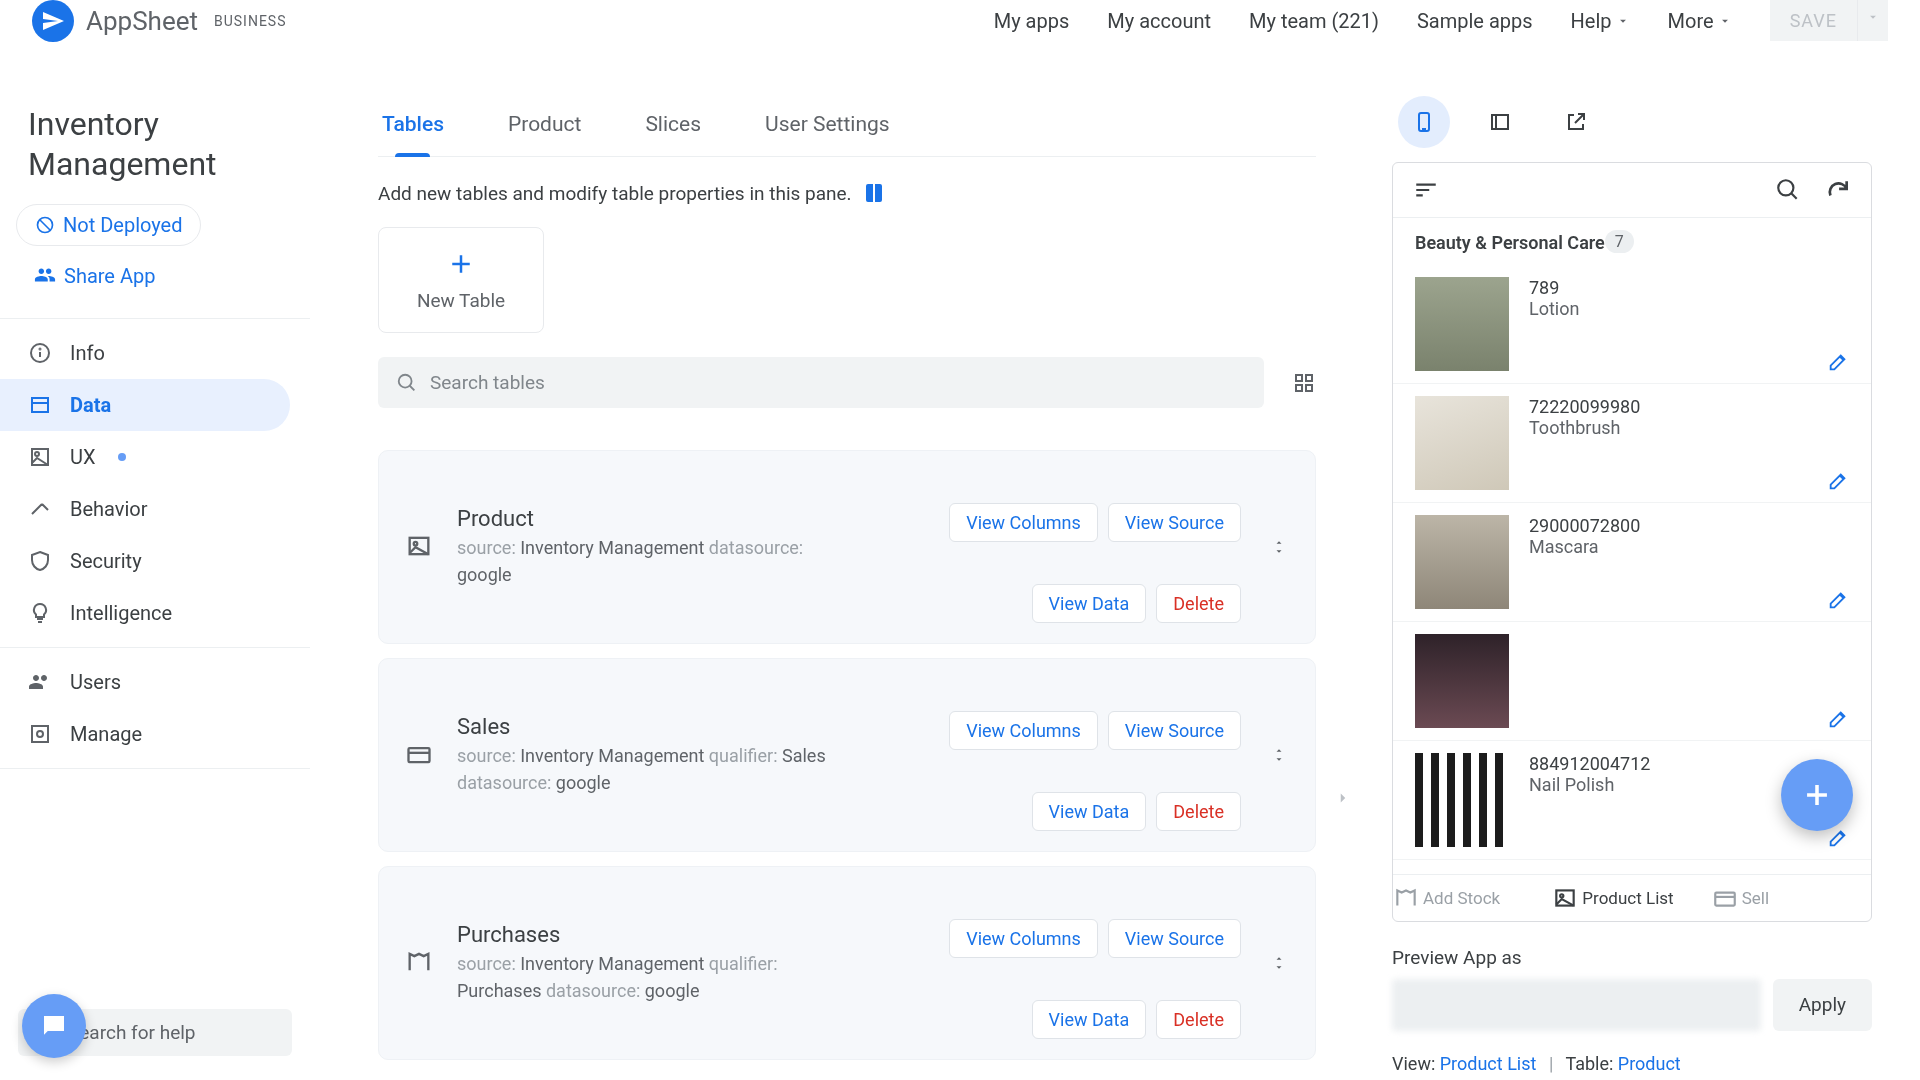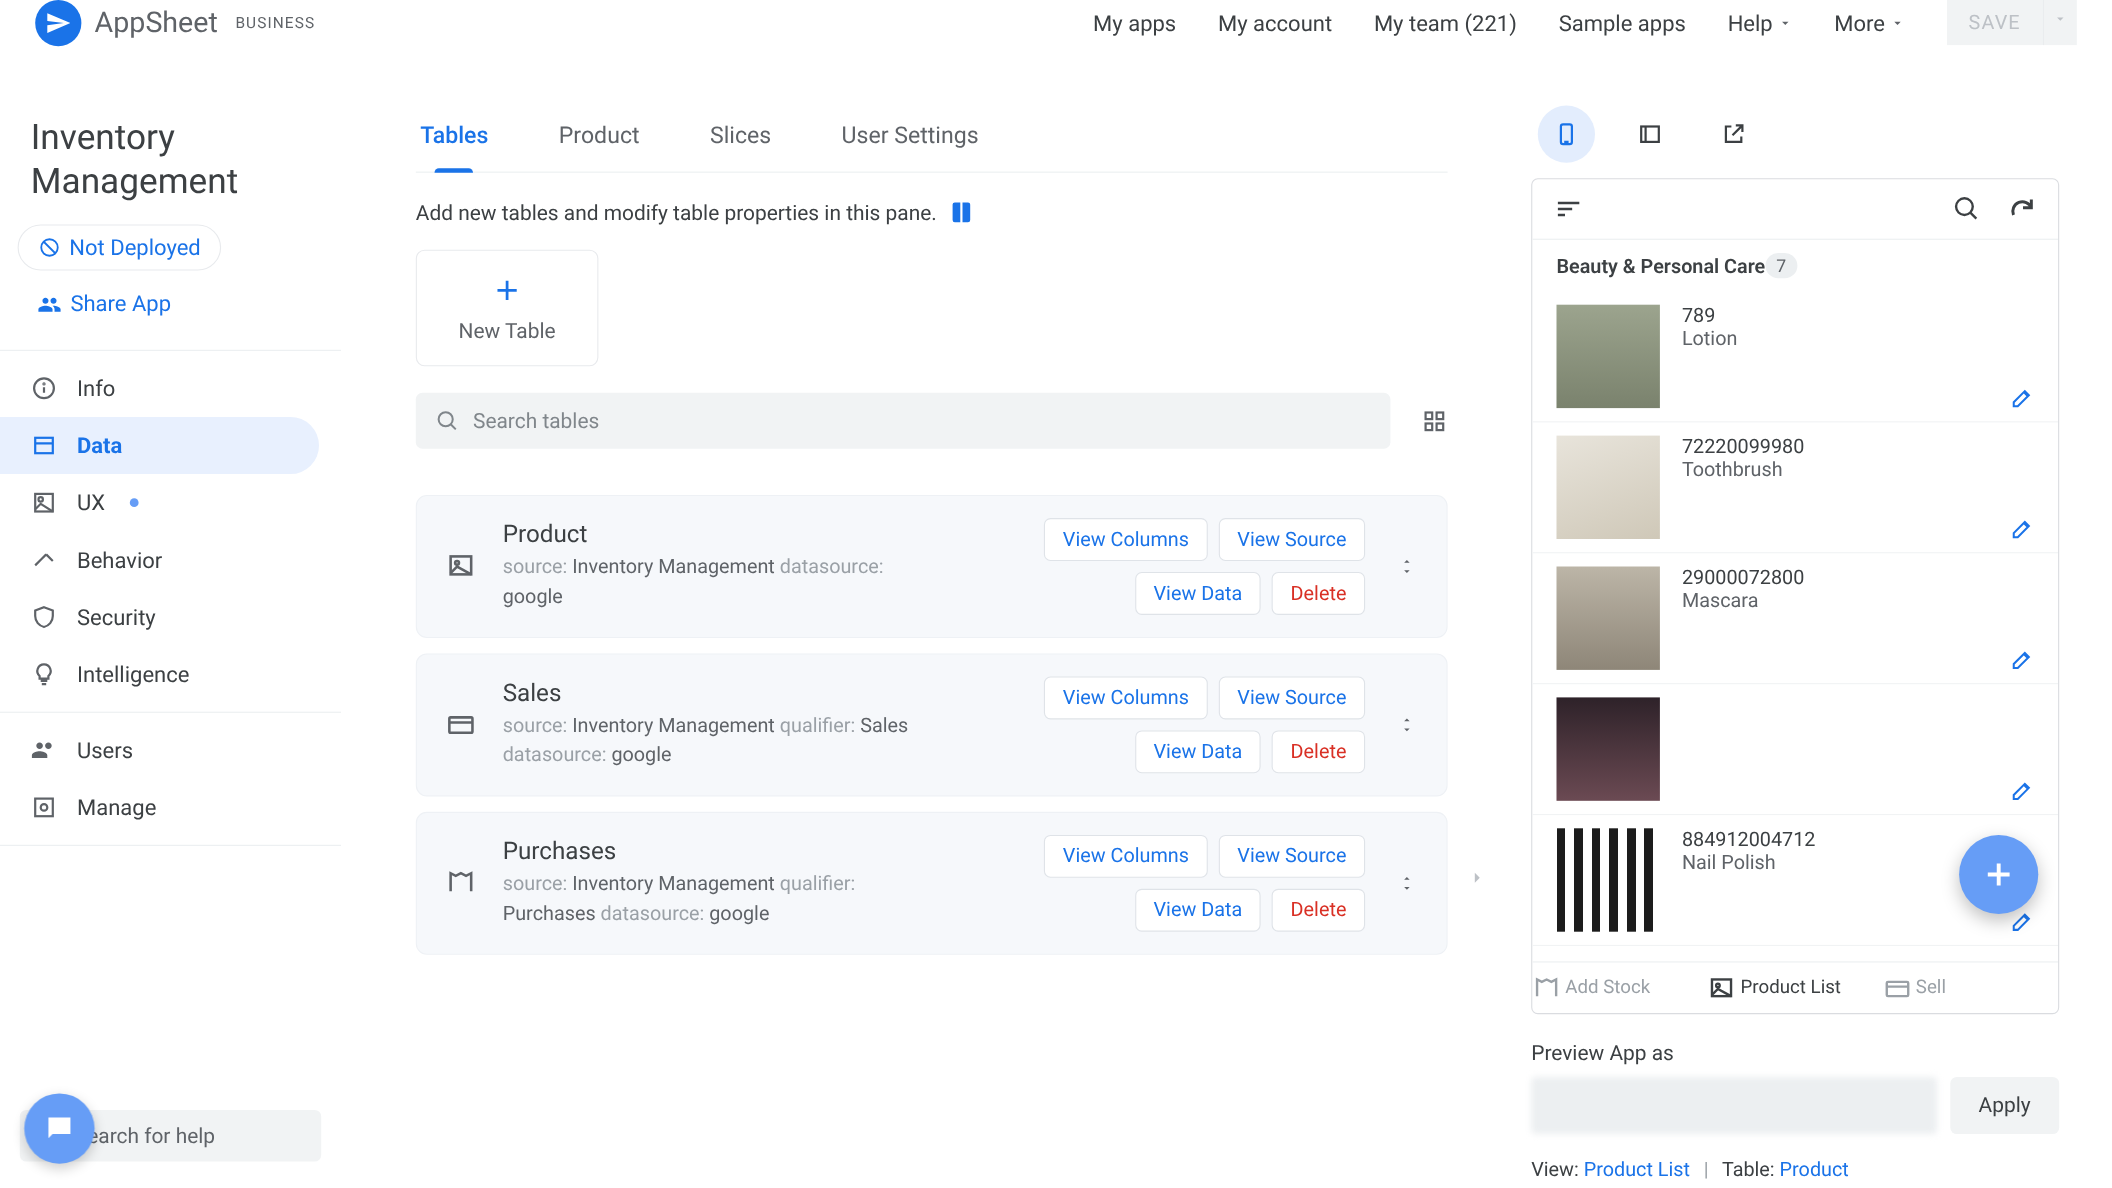--- a/index.html
+++ b/index.html
@@ -17,21 +17,21 @@
 .save-btn { background: #f1f3f4; color: #bdc1c6; padding: 10px 20px; font-size: 18px; letter-spacing: 1px; cursor: not-allowed; display: flex; align-items: center; }
 .save-dropdown { background: #f1f3f4; color: #bdc1c6; padding: 10px 8px; border-left: 1px solid #e8eaed; }
 
 
 .main { display: flex; height: calc(100% - 80px); }
 
 
 .sidebar { width: 310px; padding: 24px 0; display: flex; flex-direction: column; }
 .app-title { font-size: 32px; font-weight: 400; color: #3c4043; padding: 0 28px 20px; line-height: 1.25; }
 .deploy-chip { display: inline-flex; align-items: center; gap: 8px; border: 1px solid #e8eaed; border-radius: 999px; padding: 8px 18px; margin: 0 0 10px 16px; color: #1a73e8; font-size: 20px; cursor: pointer; width: fit-content; }
-.share-link { display: inline-flex; align-items: flex-end; gap: 8px; padding: 8px 18px; margin: 0 0 14px 16px; color: #1a73e8; font-size: 20px; cursor: pointer; }
+.share-link { display: inline-flex; align-items: flex-start; gap: 8px; padding: 8px 18px; margin: 0 0 14px 16px; color: #1a73e8; font-size: 20px; cursor: pointer; }
 .sidebar-divider { border-top: 1px solid #eceff1; margin: 8px 0; }
 .nav-item { display: flex; align-items: center; gap: 18px; padding: 14px 28px; font-size: 20px; color: #3c4043; cursor: pointer; border-radius: 0 999px 999px 0; width: 290px; }
 .nav-item.active { background: #e8f0fe; color: #1a73e8; font-weight: 700; }
 .nav-item .icon { width: 24px; height: 24px; display: flex; align-items: center; justify-content: center; color: #5f6368; }
 .nav-item.active .icon { color: #1a73e8; }
 .nav-dot { width: 8px; height: 8px; background: #669df6; border-radius: 50%; margin-left: 4px; }
 .search-help { display: flex; align-items: center; gap: 12px; background: #f1f3f4; border-radius: 6px; margin: 0 18px; padding: 12px 16px; color: #5f6368; font-size: 19px; cursor: text; }
 .sidebar-spacer { flex: 1; }
 .chat-fab { position: fixed; left: 22px; bottom: 22px; width: 64px; height: 64px; border-radius: 50%; background: #669df6; display: flex; align-items: center; justify-content: center; cursor: pointer; box-shadow: 0 4px 12px rgba(0,0,0,.2); }
 
@@ -48,21 +48,21 @@
 .search-tables { flex: 1; background: #f1f3f4; border-radius: 6px; display: flex; align-items: center; gap: 12px; padding: 14px 18px; color: #80868b; font-size: 19px; }
 .grid-toggle { color: #5f6368; cursor: pointer; }
 
 .table-card { background: #f6f8fb; border: 1px solid #eef1f5; border-radius: 10px; padding: 20px 26px; margin-bottom: 14px; display: flex; align-items: center; gap: 22px; }
 .table-icon { width: 30px; height: 30px; color: #5f6368; flex-shrink: 0; }
 .table-info { flex: 1; min-width: 0; }
 .table-name { font-size: 22px; color: #3c4043; margin-bottom: 4px; }
 .table-meta { font-size: 18px; color: #9aa0a6; line-height: 1.45; }
 .table-meta b { color: #5f6368; font-weight: 400; }
 .table-actions { display: flex; flex-wrap: wrap; gap: 10px; justify-content: flex-end; width: 360px; }
-.btn { border: 1px solid #dfe3e8; background: #fff; color: #1a73e8; padding: 8px 16px; border-radius: 6px; font-size: 18px; cursor: pointer; }
+.btn { border: 1px solid #dfe3e8; background: #fff; color: #1a73e8; padding: 8px 16px; border-radius: 6px; font-size: 18px; cursor: pointer; margin-top: 32px; }
 .btn.danger { color: #d93025; }
 .expand-icon { color: #5f6368; cursor: pointer; margin-left: 6px; }
 .side-arrow { color: #bdc1c6; cursor: pointer; align-self: center; margin-left: 18px; }
 
 
 .preview-col { width: 480px; margin-left: 40px; display: flex; flex-direction: column; }
 .preview-controls { display: flex; align-items: center; gap: 24px; margin-bottom: 14px; padding-left: 6px; }
 .pv-ctrl { width: 52px; height: 52px; display: flex; align-items: center; justify-content: center; color: #3c4043; cursor: pointer; border-radius: 50%; }
 .pv-ctrl.active { background: #e3edfd; color: #1a73e8; }
 .phone-frame { border: 1px solid #dadce0; border-radius: 6px; background: #fff; height: 760px; display: flex; flex-direction: column; position: relative; overflow: hidden; }

